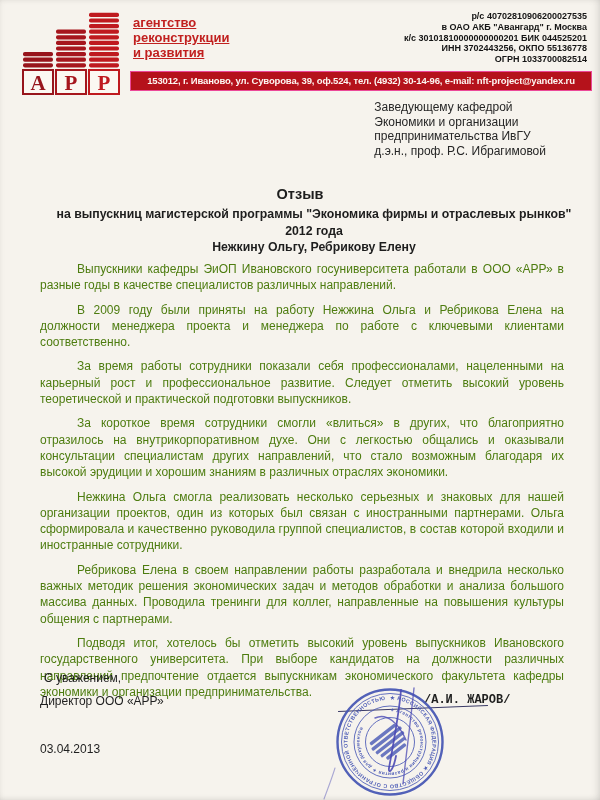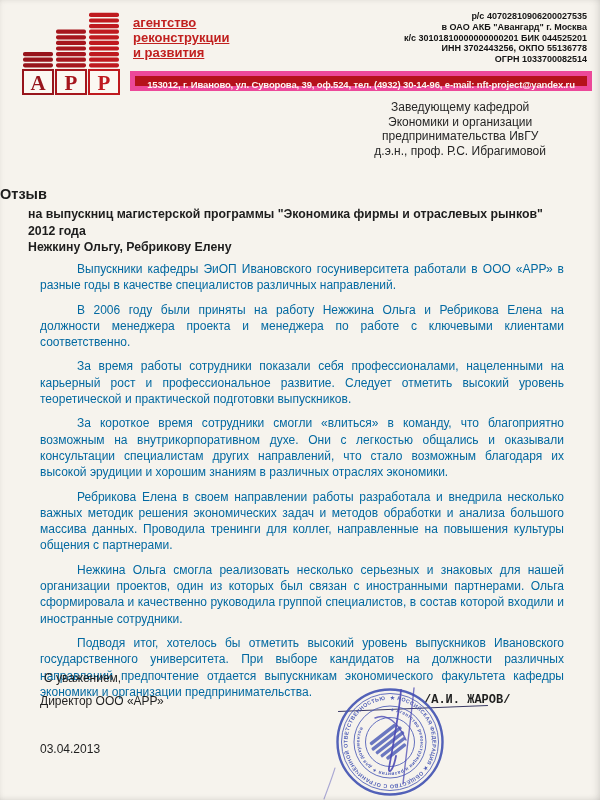--- a/index.html
+++ b/index.html
@@ -8,33 +8,33 @@
     background:#f6f3ed;
     box-shadow:inset -5px 0 8px -4px rgba(0,0,0,.15), inset 0 -4px 7px -4px rgba(0,0,0,.10), inset 3px 3px 8px -6px rgba(0,0,0,.12);
     font-family:"Liberation Sans", sans-serif; color:#1f1f1f;
   }
   
   .logo{position:absolute; left:20px; top:6px;}
   .brand{position:absolute; left:133px; top:15px; font-weight:700; font-size:13px; line-height:15px; color:#c1201f;text-decoration:underline;}
   .bank{position:absolute; right:13px; top:11px; text-align:right; font-weight:700; font-size:9px; line-height:10.8px; color:#141414;}
   .addrbar{
     position:absolute; left:130px; top:71px; width:462px; height:20px;
-    background:#b5121b; border:5px solid #ec4899; box-sizing:border-box;
+    background:#b5121b; border:1px solid #ec4899; box-sizing:border-box;
     color:#fdf7f2; font-weight:700; font-size:9.5px; letter-spacing:-.15px;
     line-height:18px; text-align:center; white-space:nowrap;
   }
   
-  .recipient{position:absolute; top:100px; right:54px; text-align:center; font-size:12px; line-height:14.6px; color:#262626;}
+  .recipient{position:absolute; top:100px; right:54px; text-align:left; font-size:12px; line-height:14.6px; color:#262626;}
   
-  .title{position:absolute; top:186px; left:0; right:0; font-weight:700; color:#1d1d1d;}
+  .title{position:absolute; top:186px; left:0; right:0; text-align:center; font-weight:700; color:#1d1d1d;}
   .title .t1{font-size:14.5px; margin-bottom:4px;}
   .title .t2{font-size:12.3px; line-height:16.5px;margin-left:28px;}
   
   .body{position:absolute; top:261px; left:40px; right:36px;}
-  .body p{margin:0 0 8px 0; font-size:12px; line-height:16.3px; text-align:justify; text-indent:37px; color:#0369a1;}
+  .body p{margin:0 0 8px 0; font-size:12px; line-height:16.3px; text-align:justify; text-indent:37px; color:#4d7c0f;}
   
   .salutation{position:absolute; left:44px; top:671px; font-size:12px;}
   .signer{position:absolute; left:40px; top:694px; font-size:12px;}
   .signer-name{position:absolute; left:424px; top:693px; font-size:12px; font-weight:700;font-family:Liberation Mono, monospace;}
   .sigline{position:absolute; left:338px; top:708px; width:150px; border-top:1.4px solid #3a3a66; transform:rotate(-2.3deg);}
   .docdate{position:absolute; left:40px; top:742px; font-size:12px;}
   .stamp{position:absolute; left:305px; top:684px; opacity:.93;}
 </style>
 </head>
 <body>
@@ -109,25 +109,25 @@
 
   <div class="title">
     <div class="t1">Отзыв</div>
     <div class="t2">на выпускниц магистерской программы "Экономика фирмы и отраслевых рынков"</div>
     <div class="t2">2012 года</div>
     <div class="t2">Нежкину Ольгу, Ребрикову Елену</div>
   </div>
 
   <div class="body">
     <p>Выпускники кафедры ЭиОП Ивановского госуниверситета работали в ООО «АРР» в разные годы в качестве специалистов различных направлений.</p>
-    <p>В 2006 году были приняты на работу Нежжина Ольга и Ребрикова Елена на должности менеджера проекта и менеджера по работе с ключевыми клиентами соответственно.</p>
+    <p>В 2009 году были приняты на работу Нежжина Ольга и Ребрикова Елена на должности менеджера проекта и менеджера по работе с ключевыми клиентами соответственно.</p>
     <p>За время работы сотрудники показали себя профессионалами, нацеленными на карьерный рост и профессиональное развитие. Следует отметить высокий уровень теоретической и практической подготовки выпускников.</p>
-    <p>За короткое время сотрудники смогли «влиться» в команду, что благоприятно возможным на внутрикорпоративном духе.  Они с легкостью общались и оказывали консультации специалистам других направлений, что стало возможным благодаря их высокой эрудиции и хорошим знаниям в различных отраслях экономики.</p>
+    <p>За короткое время сотрудники смогли «влиться» в других, что благоприятно отразилось на внутрикорпоративном духе.  Они с легкостью общались и оказывали консультации специалистам других направлений, что стало возможным благодаря их высокой эрудиции и хорошим знаниям в различных отраслях экономики.</p>
+    <p>Нежкина Ольга смогла реализовать несколько серьезных и знаковых для нашей организации проектов, один из которых был связан с иностранными партнерами. Ольга сформировала и качественно руководила группой специалистов, в состав которой входили и иностранные сотрудники.</p>
     <p>Ребрикова Елена в своем направлении работы разработала и внедрила несколько важных методик решения экономических задач и методов обработки и анализа большого массива данных. Проводила тренинги для коллег, направленные на повышения культуры общения с партнерами.</p>
-    <p>Нежкина Ольга смогла реализовать несколько серьезных и знаковых для нашей организации проектов, один из которых был связан с иностранными партнерами. Ольга сформировала и качественно руководила группой специалистов, в состав которой входили и иностранные сотрудники.</p>
     <p>Подводя итог, хотелось бы отметить высокий уровень выпускников Ивановского государственного университета. При выборе кандидатов на должности различных направлений предпочтение отдается выпускникам экономического факультета кафедры экономики и организации предпринимательства.</p>
   </div>
 
   <div class="salutation">С уважением,</div>
   <div class="signer">Директор ООО «АРР»</div>
   <div class="signer-name">/А.И. ЖАРОВ/</div>
   <div class="sigline"></div>
   <div class="docdate">03.04.2013</div>
 
   <svg class="stamp" width="200" height="116" viewBox="0 0 200 116">

